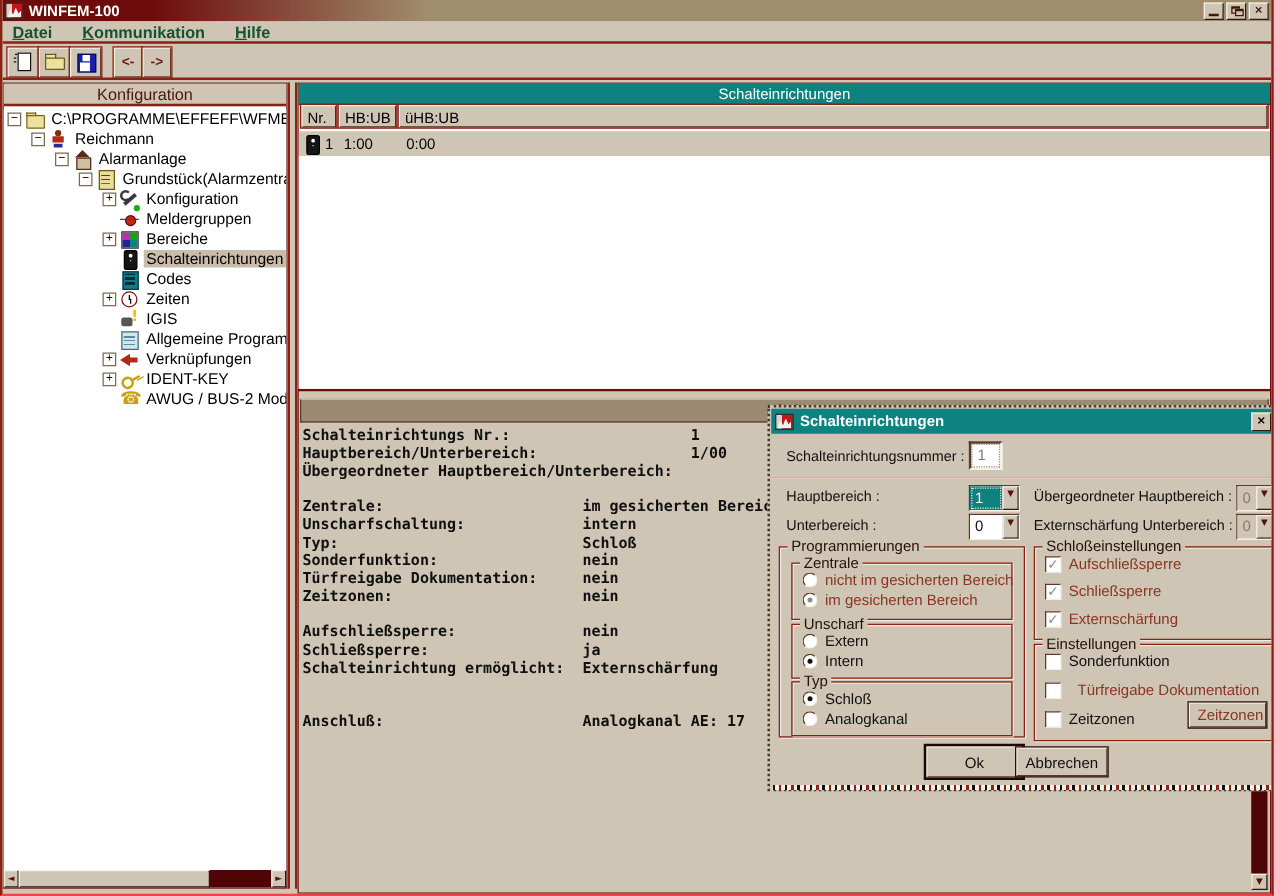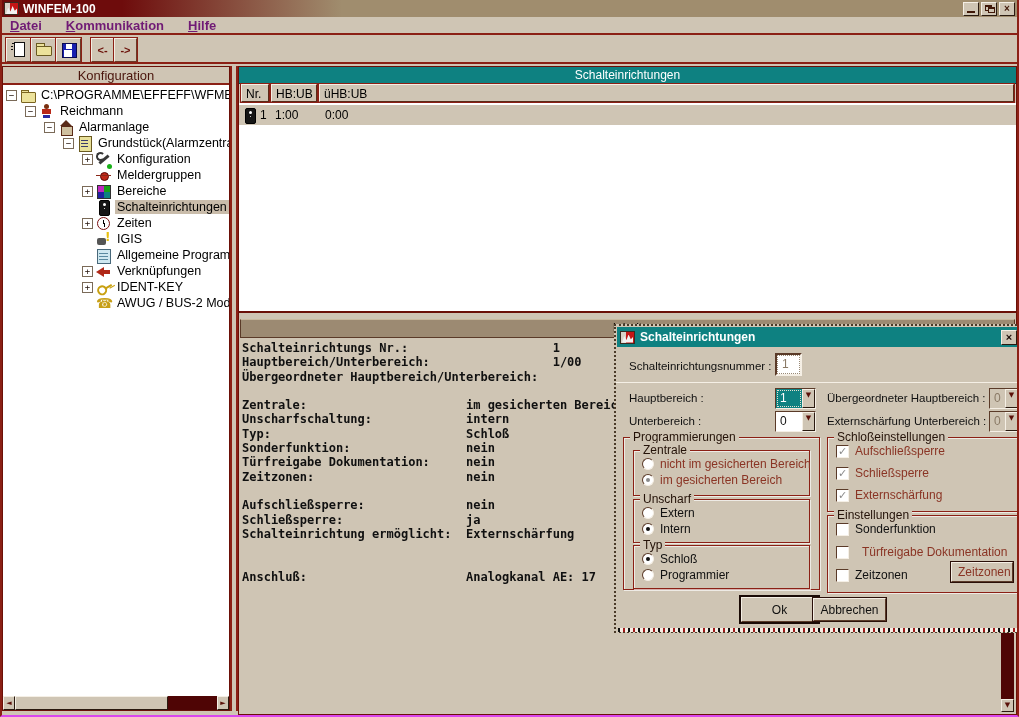--- a/index.html
+++ b/index.html
@@ -1,19 +1,19 @@
 <!DOCTYPE html>
 <html><head>
 <meta charset="utf-8">
 <style>
   html,body{margin:0;padding:0;background:#555;}
   *{box-sizing:border-box;}
   .win{position:relative;width:1019px;height:717px;background:#cfc5b4;overflow:hidden;
        font-family:"Liberation Sans",sans-serif;color:#000;
-       border-left:2px solid #8b2015;border-right:2px solid #8b2015;border-bottom:2px solid #d946ef;}
+       border-left:2px solid #8b2015;border-right:2px solid #8b2015;border-bottom:2px solid #ef4444;}
 
   
   .titlebar{position:absolute;left:0;top:0;right:0;height:17px;
     background:linear-gradient(to right,#6e0c0c 0px,#6e0c0c 120px,#a08d6e 340px,#a08d6e 100%);
     display:flex;align-items:center;padding-left:2px;}
   .appicon{position:relative;width:15px;height:13px;background:linear-gradient(to right,#d8d2c8 0 38%,#c41616 38%);
     border:1px solid #3a2a20;flex:none;}
   .appicon .zig{position:absolute;left:1px;bottom:0;width:11px;height:8px;background:#f2f2f2;
     clip-path:polygon(0 100%,20% 20%,40% 70%,60% 0,80% 60%,100% 30%,100% 100%);}
   .titlebar .title{color:#fff;font-weight:bold;font-size:12px;margin-left:4px;flex:1;}
@@ -21,21 +21,21 @@
   .tbb{width:16px;height:14px;background:#cfc5b4;border:1px solid #2a1a10;
     border-top-color:#f5efe5;border-left-color:#f5efe5;position:relative;
     color:#401808;font:bold 10px/12px "Liberation Sans",sans-serif;text-align:center;cursor:default;}
   .glyph-min{position:absolute;left:3px;bottom:2px;width:8px;height:2px;background:#401808;}
   .glyph-restore{position:absolute;left:3px;top:2px;width:7px;height:6px;border:1px solid #401808;border-top-width:2px;background:#cfc5b4;}
   .glyph-restore2{position:absolute;left:6px;top:4px;width:7px;height:6px;border:1px solid #401808;border-top-width:2px;background:#cfc5b4;}
 
   
   .menubar{position:absolute;left:0;top:17px;right:0;height:18px;display:flex;align-items:center;
     border-bottom:2px solid #8b2015;background:#cfc5b4;padding-left:8px;gap:24px;}
-  .menu-item{font:bold 13px "Liberation Sans",sans-serif;color:#701a75;cursor:default;}
+  .menu-item{font:bold 13px "Liberation Sans",sans-serif;color:#14532d;cursor:default;}
 
   
   .toolbar{position:absolute;left:0;top:37px;right:0;height:27px;display:flex;align-items:center;
     border-bottom:2px solid #8b2015;background:#cfc5b4;padding-left:4px;gap:10px;}
   .tgroup{display:flex;}
   .tbtn{width:25px;height:24px;background:#cfc5b4;border:1px solid #6b3a28;
     border-top-color:#f5efe5;border-left-color:#f5efe5;outline:1px solid #8b2015;
     display:flex;align-items:center;justify-content:center;padding:0;position:relative;cursor:default;}
   .tbtn.nav{font:bold 11px "Liberation Sans",sans-serif;color:#6b1008;width:23px;}
   .ico-new,.ico-open,.ico-save{position:relative;width:15px;height:15px;display:block;}
@@ -261,20 +261,25 @@
           <span class="expand">+</span>
           <span class="ticon ti-squares"></span>
           <span class="tlabel">Bereiche</span>
         </div>
         <div class="tree-row selected" style="padding-left: 79px;">
           <span class="expand-sp"></span>
           <span class="ticon ti-lock"></span>
           <span class="tlabel">Schalteinrichtungen</span>
         </div>
         <div class="tree-row" style="padding-left: 79px;">
+          <span class="expand-sp"></span>
+          <span class="ticon ti-keypad"></span>
+          <span class="tlabel">Codes</span>
+        </div>
+        <div class="tree-row" style="padding-left: 79px;">
           <span class="expand">+</span>
           <span class="ticon ti-clock"></span>
           <span class="tlabel">Zeiten</span>
         </div>
         <div class="tree-row" style="padding-left: 79px;">
           <span class="expand-sp"></span>
           <span class="ticon ti-igis"></span>
           <span class="tlabel">IGIS</span>
         </div>
         <div class="tree-row" style="padding-left: 79px;">
@@ -412,21 +417,21 @@
       </div>
 
       <div class="group" style="left:9px;top:107px;width:177px;height:44px;">
         <span class="gcap">Typ</span>
         <div class="opt" style="margin-top:6px;">
           <span class="rdot sel"></span>
           <span class="lbl-en">Schloß</span>
         </div>
         <div class="opt" style="margin-top:2px;">
           <span class="rdot"></span>
-          <span class="lbl-en">Programmier</span>
+          <span class="lbl-en">Analogkanal</span>
         </div>
       </div>
     </div>
 
     <div class="group" style="left:211px;top:111px;width:192px;height:75px;">
       <span class="gcap">Schloßeinstellungen</span>
       <div class="opt" style="margin-top:6px;">
         <span class="cbox">✓</span>
         <span class="lbl-dis">Aufschließsperre</span>
       </div>

